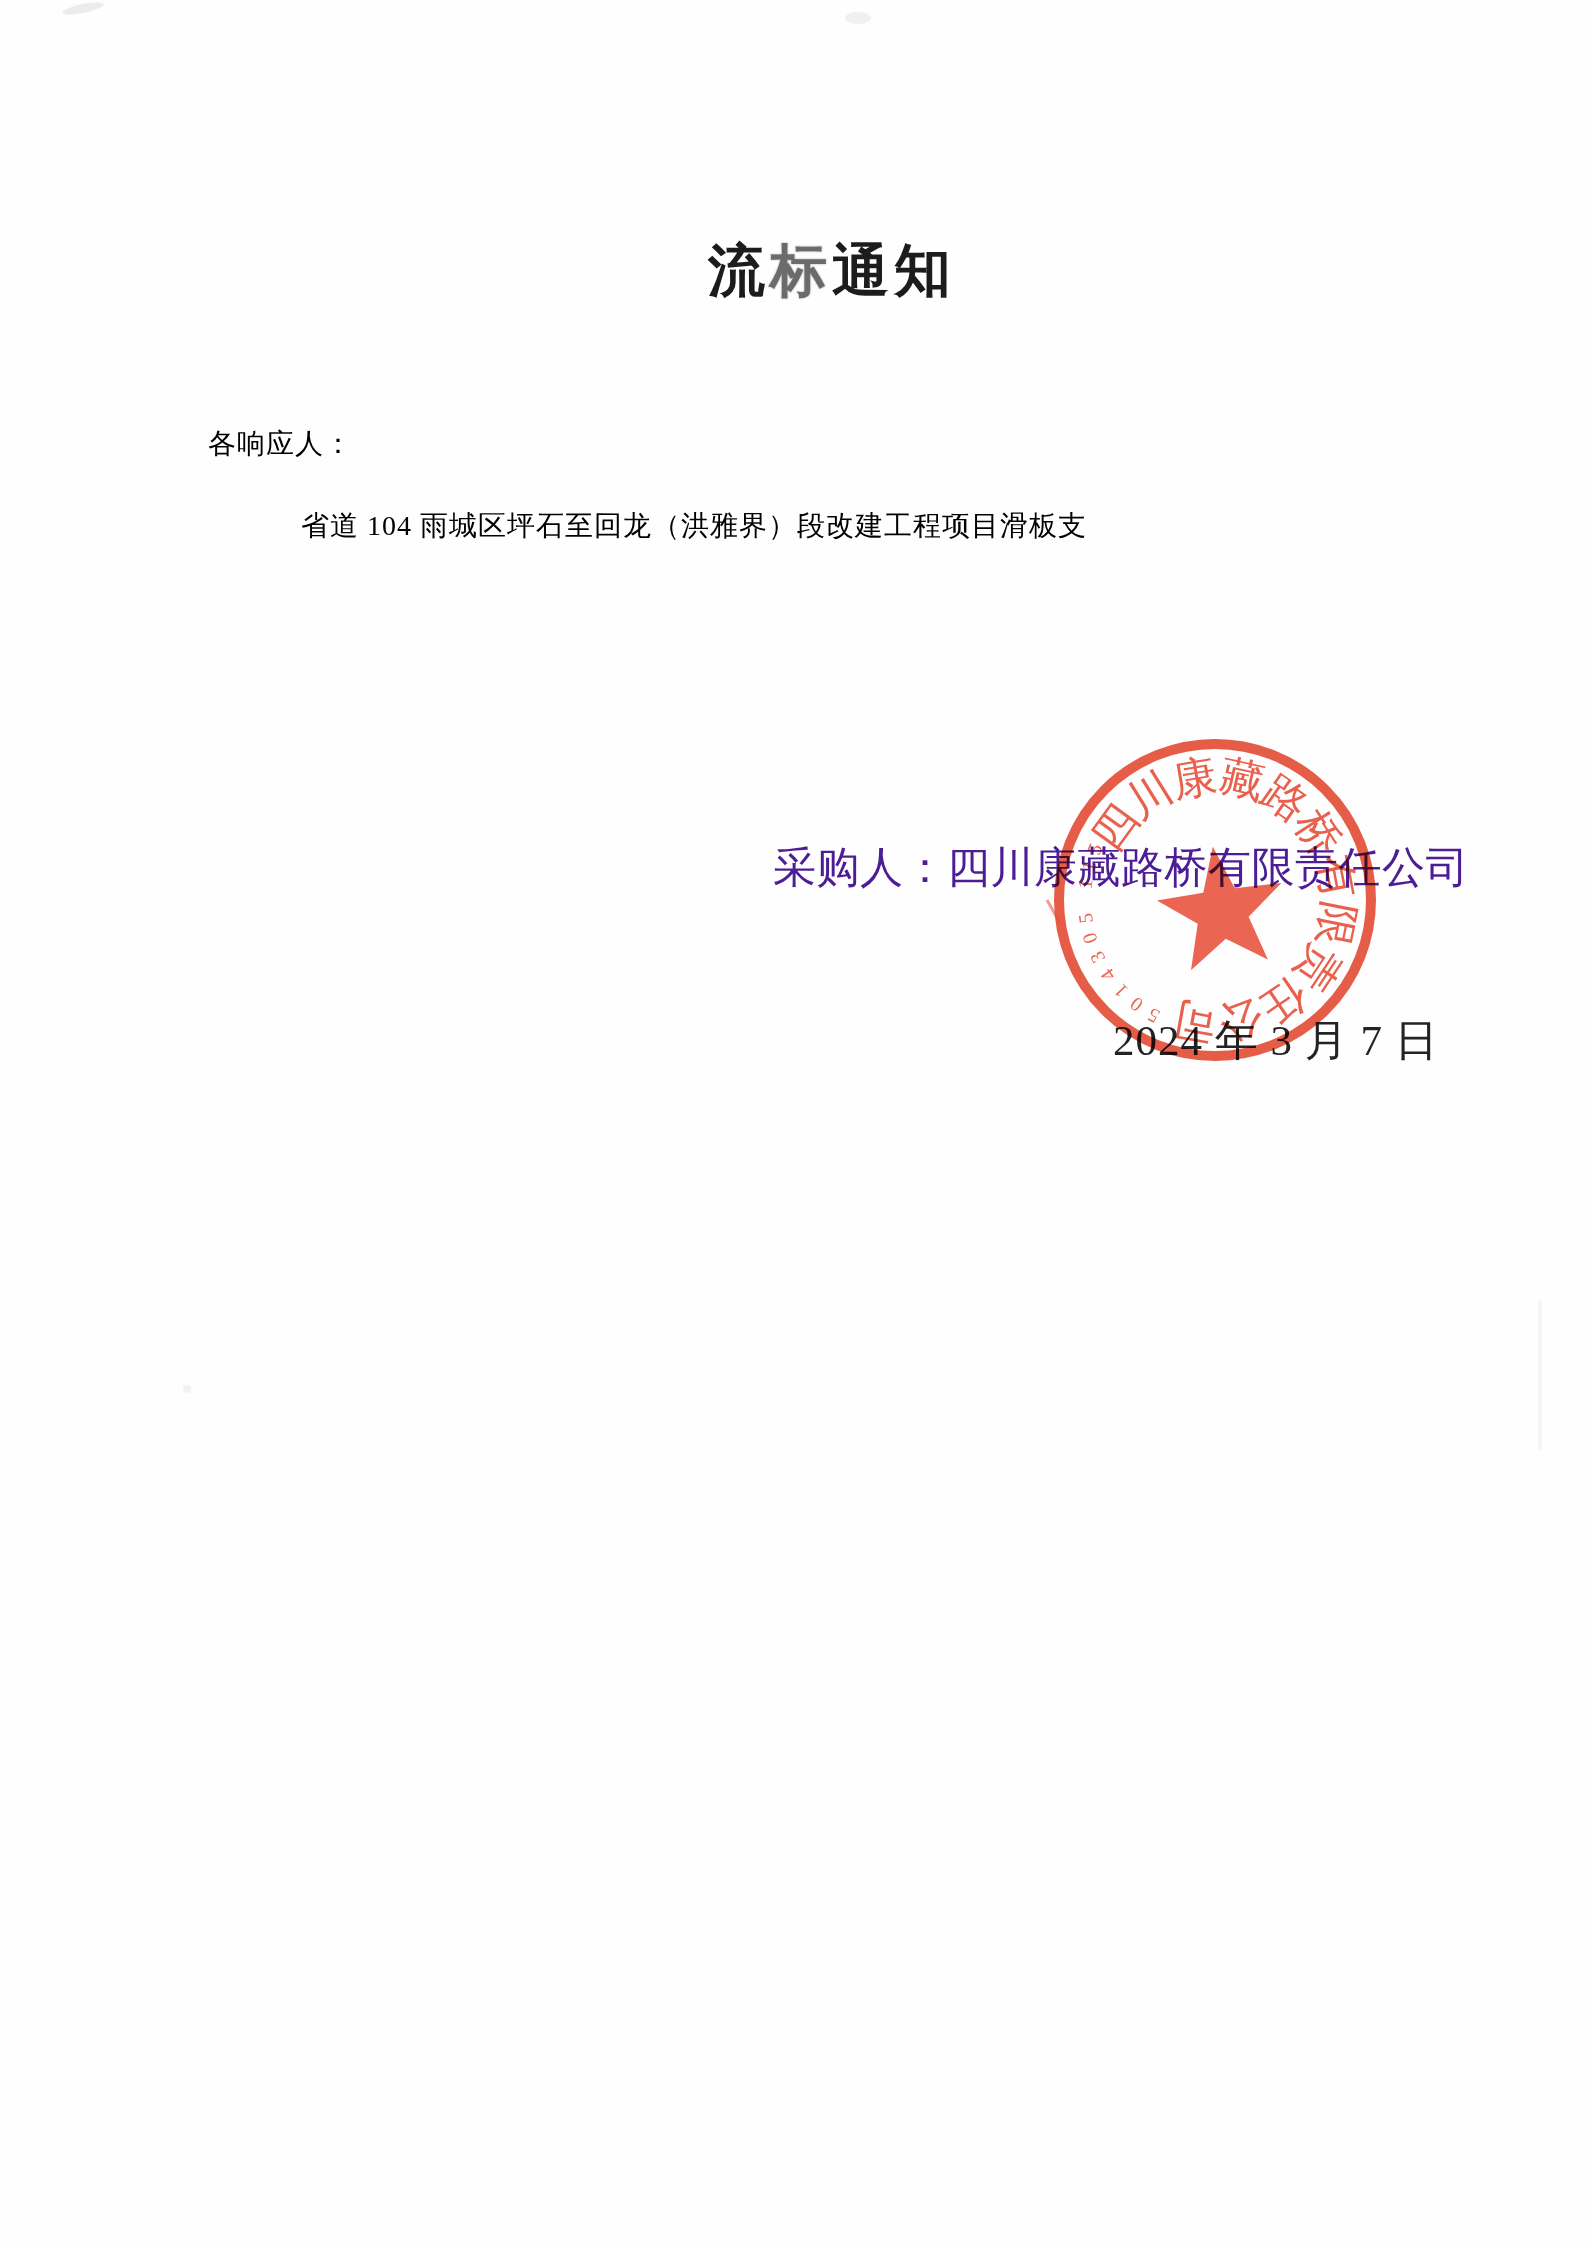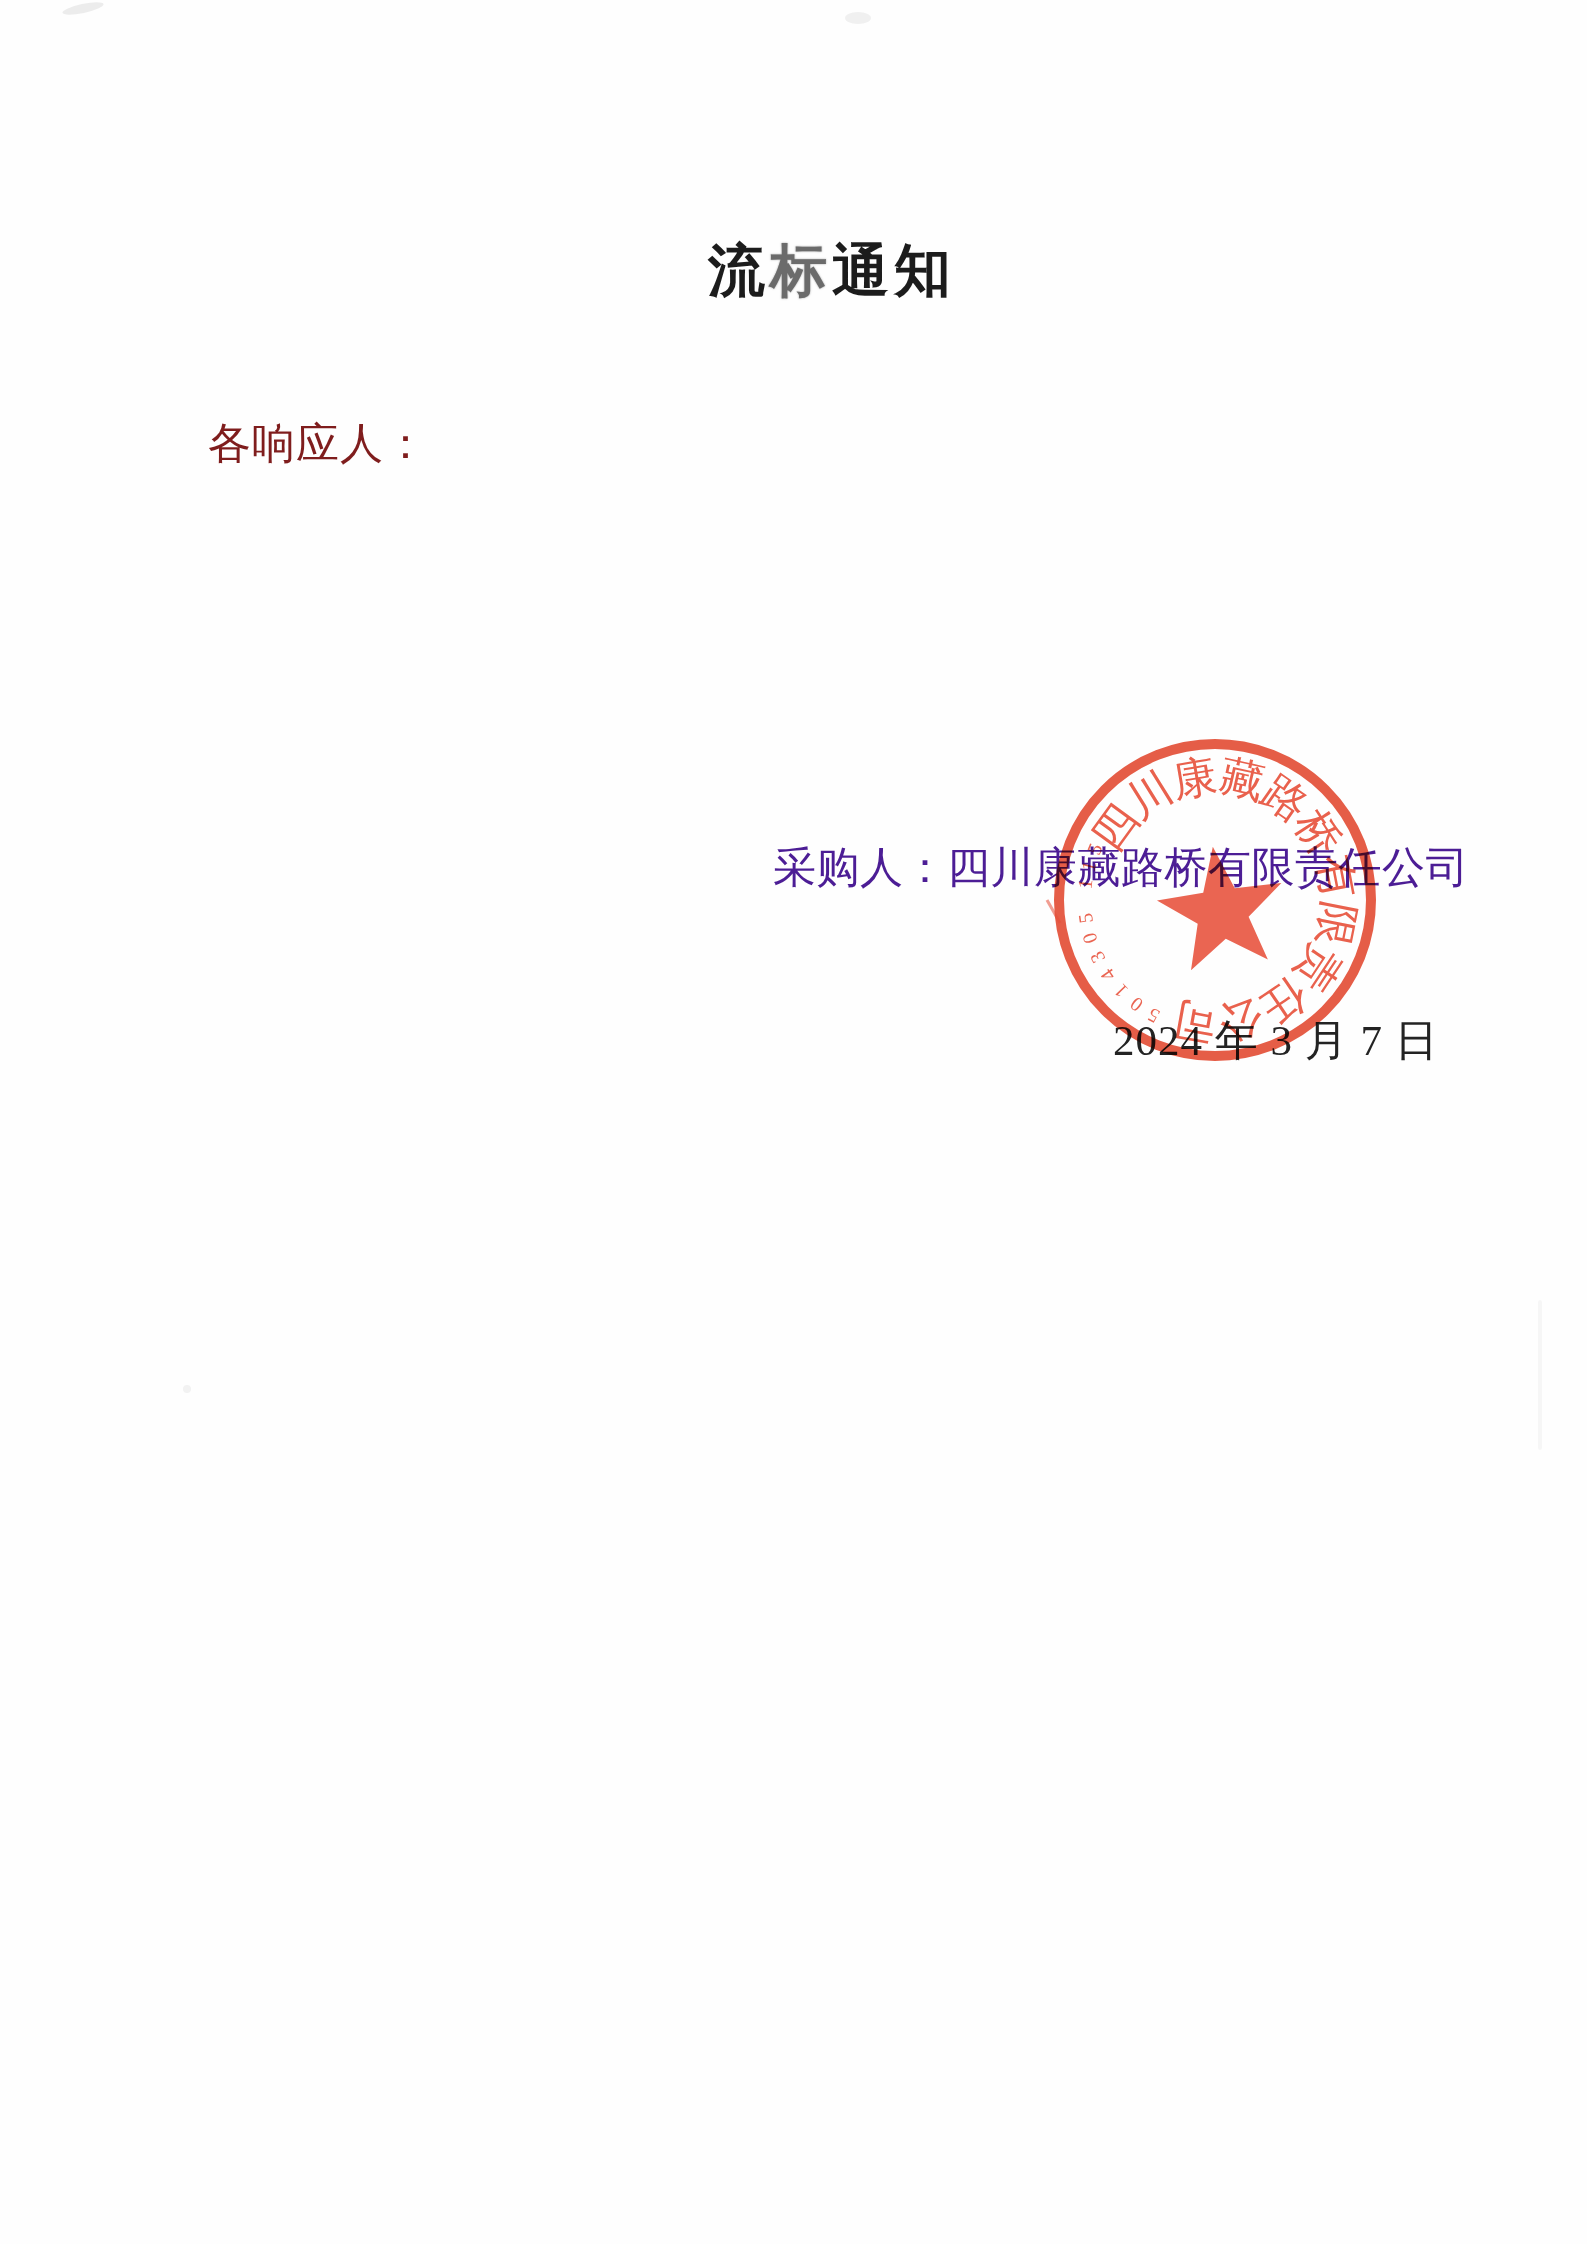--- a/index.html
+++ b/index.html
@@ -13,21 +13,21 @@
     color:#262626;
   }
   .abs{position:absolute;white-space:nowrap;}
   .title{
     top:240px;left:708px;
     font-size:57px;font-weight:bold;
     letter-spacing:5px;color:#1c1c1c;
     line-height:62px;
   }
   .title .faded{color:#6b6b6b;text-shadow:0 0 2px rgba(110,110,110,.7);}
-  .bodytext{font-size:43px;line-height:50px;color:#7f1d1d;letter-spacing:1px;text-align:right;}
+  .bodytext{font-size:28px;line-height:50px;color:#000000;letter-spacing:1px;text-align:right;}
   .salutation{top:419px;left:208px;}
   .line1{top:501px;left:301px;}
   .line2{top:584px;left:204px;}
   .line3{top:667px;left:204px;}
   .signature{top:839px;left:773px;font-size:43px;color:#4c1d95;letter-spacing:0.5px;}
   .date{top:1012px;left:1113px;font-size:43px;color:#232323;letter-spacing:1px;}
   .stamp{
     position:absolute;left:1035px;top:720px;width:360px;height:360px;
     mix-blend-mode:multiply;
   }
@@ -42,20 +42,21 @@
 <body>
 
 <div class="page">
 
   <div class="abs title">
     <span>流</span><span class="faded">标</span><span>通知</span>
   </div>
 
   <div class="abs bodytext salutation">各响应人：</div>
 
+  <div class="abs bodytext line1">省道 104 雨城区坪石至回龙（洪雅界）段改建工程项目滑板支</div>
 
   <div class="abs signature">采购人：四川康藏路桥有限责任公司</div>
 
   <div class="abs date">2024 年 3 月 7 日</div>
 
   <svg class="stamp" viewBox="0 0 360 360" xmlns="http://www.w3.org/2000/svg">
     <circle cx="180" cy="180" r="156" fill="none" stroke="#e34b33" stroke-width="10" stroke-opacity="0.9"></circle>
     <g id="stamp-company">
         <text x="80.5" y="107.7" transform="rotate(306.0 80.5 107.7)" text-anchor="middle" dominant-baseline="central" font-size="44" fill="#e8503a" fill-opacity="0.9" font-family="&quot;Liberation Serif&quot;,&quot;DejaVu Serif&quot;,serif">四</text>
         <text x="115.2" y="75.5" transform="rotate(328.2 115.2 75.5)" text-anchor="middle" dominant-baseline="central" font-size="44" fill="#e8503a" fill-opacity="0.9" font-family="&quot;Liberation Serif&quot;,&quot;DejaVu Serif&quot;,serif">川</text>

